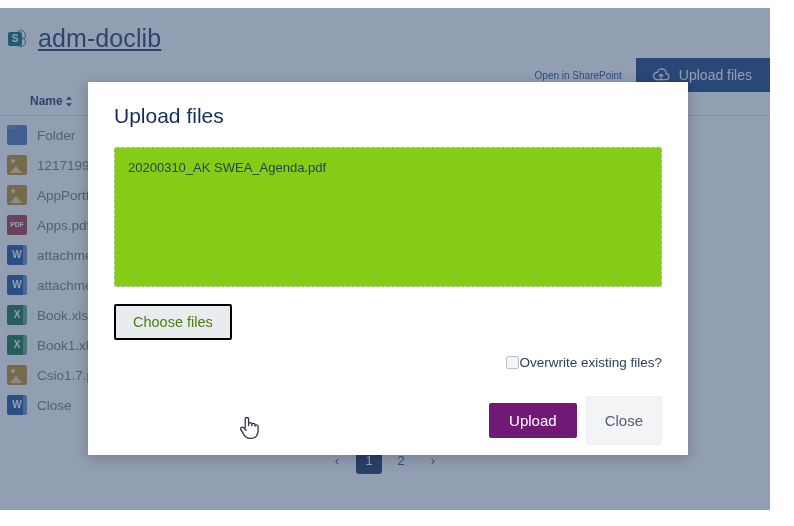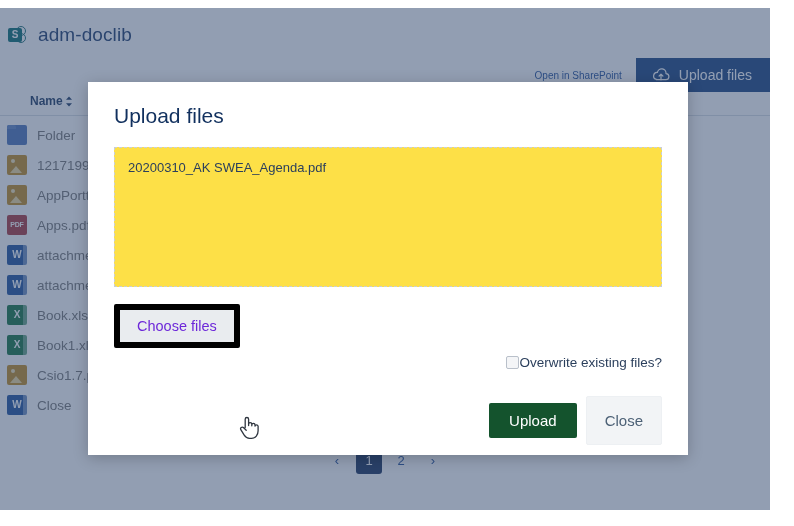--- a/index.html
+++ b/index.html
@@ -63,24 +63,25 @@
   .sp-logo .c1, .sp-logo .c2 {
     position: absolute;
     border: 1.6px solid #1a6e74;
     border-radius: 50%;
     background: transparent;
   }
   .sp-logo .c1 { left: 8px; top: 0px;  width: 10px; height: 10px; }
   .sp-logo .c2 { left: 8px; top: 7px;  width: 10px; height: 10px; }
 
   .site-title {
-    font-size: 19px;
+    font-size: 25px;
     color: #1b3a6b;
     letter-spacing: 0.1px;
     white-space: nowrap;
+    text-decoration: underline;
   }
 
   .toolbar {
     position: absolute;
     right: 0px; top: 50px;
     display: flex;
     align-items: center;
     gap: 0px;
   }
   .open-in-sp {
@@ -259,35 +260,35 @@
     color: #11305e;
     font-weight: normal;
     margin: 0;
   }
   .dropzone {
     position: absolute;
     left: 26px; top: 65px;
     width: 548px;
     height: 140px;
     border: 1px dashed #c9ced6;
-    background: #fde047;
+    background: #84cc16;
   }
   .dz-file {
     font-size: 13px;
     color: #2b3f5c;
     padding: 12px 0 0 13px;
     white-space: nowrap;
   }
   .choose-btn {
     position: absolute;
     left: 26px; top: 222px;
     background: #e9ecef;
-    border: 6px solid #000000;
-    border-radius: 2px;
-    color: #6d28d9;
+    border: 2px solid #000000;
+    border-radius: 2px;
+    color: #4d7c0f;
     font-size: 14.5px;
     padding: 8px 17px;
     cursor: pointer;
     font-family: "Liberation Sans", sans-serif;
   }
   .cursor-hand {
     position: absolute;
     left: 150px; top: 332px;
     width: 22px; height: 26px;
     pointer-events: none;
@@ -312,21 +313,21 @@
     white-space: nowrap;
   }
   .dlg-actions {
     position: absolute;
     right: 26px; top: 314px;
     display: flex;
     align-items: center;
     gap: 9px;
   }
   .btn-upload {
-    background: #14532d;
+    background: #701a75;
     color: #ffffff;
     border: none;
     border-radius: 2px;
     font-size: 15px;
     padding: 9px 20px;
     cursor: pointer;
     font-family: "Liberation Sans", sans-serif;
   }
   .btn-close {
     background: #f2f4f6;

